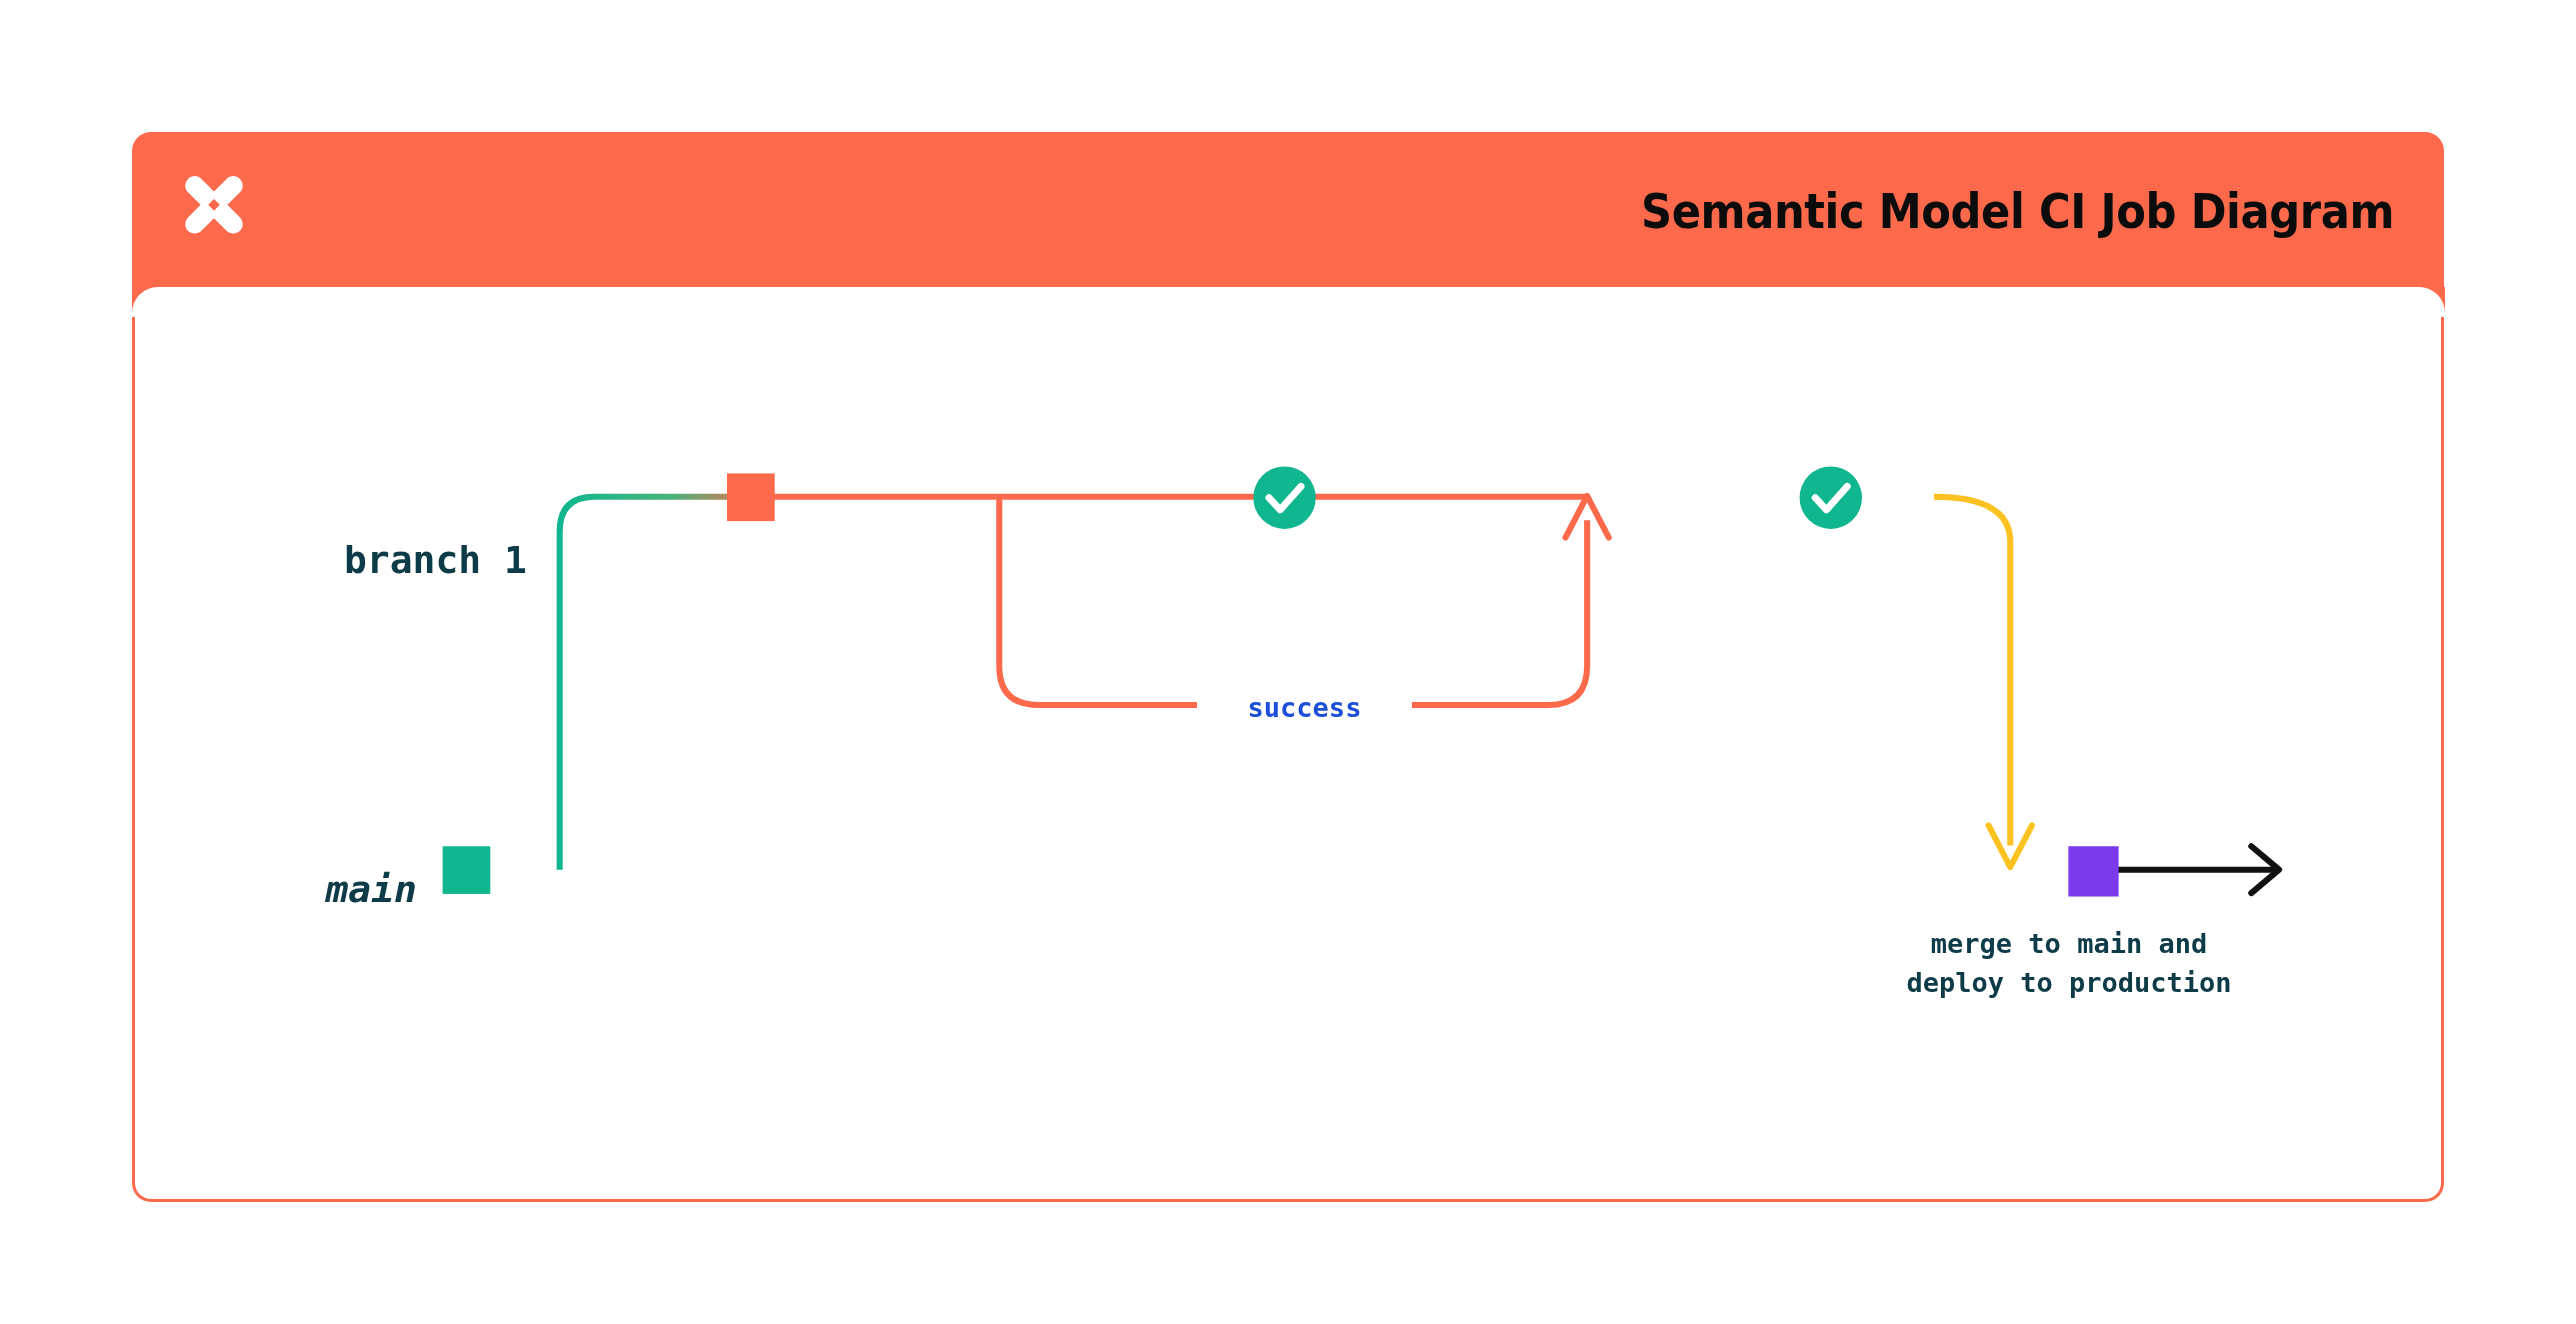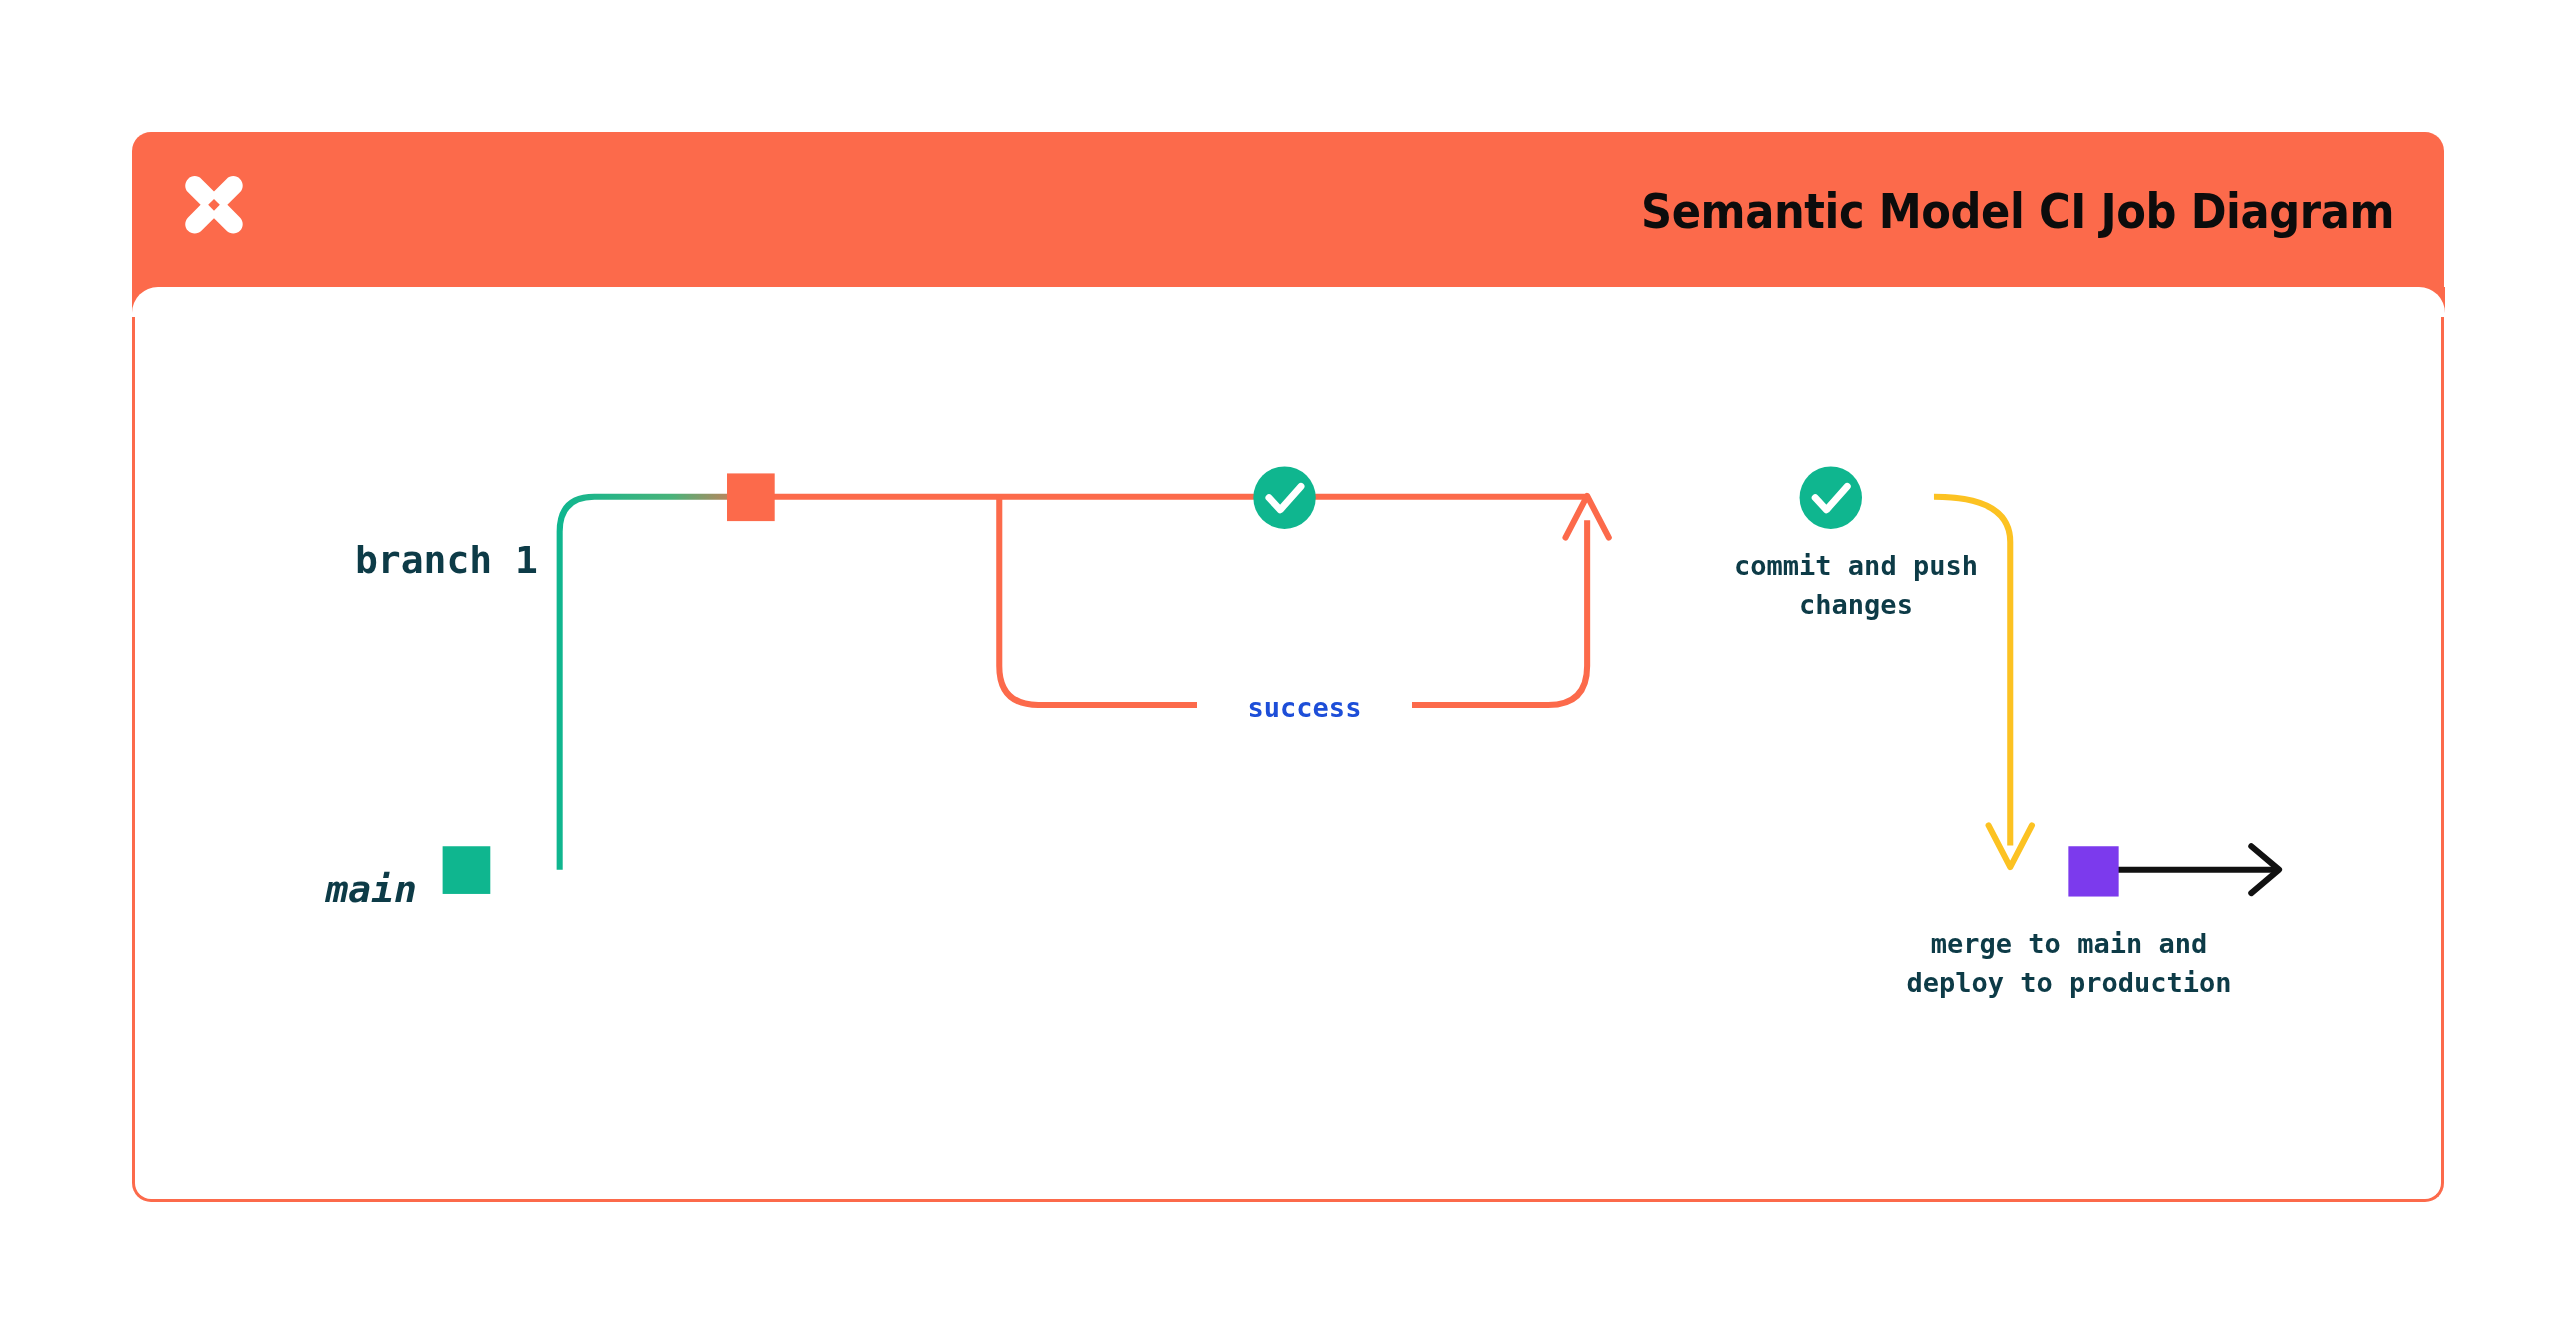--- a/index.html
+++ b/index.html
@@ -107,21 +107,21 @@
 
   .lane-label {
     position: absolute;
     font-family: "DejaVu Sans Mono", "Liberation Mono", monospace;
     font-size: 38px;
     font-weight: 700;
     color: #0d3b47;
     white-space: nowrap;
     text-align: right;
   }
-  #label-branch1 { left: 165px; top: 538px; width: 373px; }
+  #label-branch1 { left: 154px; top: 538px; width: 373px; }
   #label-main    { left: 165px; top: 867px; width: 252px; font-style: italic; }
 
   .node-caption {
     position: absolute;
     font-family: "DejaVu Sans Mono", "Liberation Mono", monospace;
     font-size: 27px;
     font-weight: 700;
     color: #0d3b47;
     line-height: 1.45;
     text-align: center;
@@ -217,21 +217,19 @@
       <circle cx="2111" cy="574" r="36" fill="#0fb68f"></circle>
       <path d="M 2093 574 L 2106 588 L 2130 561" fill="none" stroke="#ffffff" stroke-width="8" stroke-linecap="round" stroke-linejoin="round"></path>
     </g>
 
     <rect x="2385" y="976" width="58" height="58" fill="#7c3aed"></rect>
   </svg>
 
   <div class="lane-label" id="label-branch1">branch 1</div>
   <div class="lane-label" id="label-main">main</div>
 
-  <div class="node-caption" id="cap-commit">commit and push
-changes</div>
   <div class="node-caption" id="cap-merge">merge to main and
 deploy to production</div>
 
   <div class="loop-label" id="cap-success">success</div>
 
 </div>
 
 
 </body></html>

